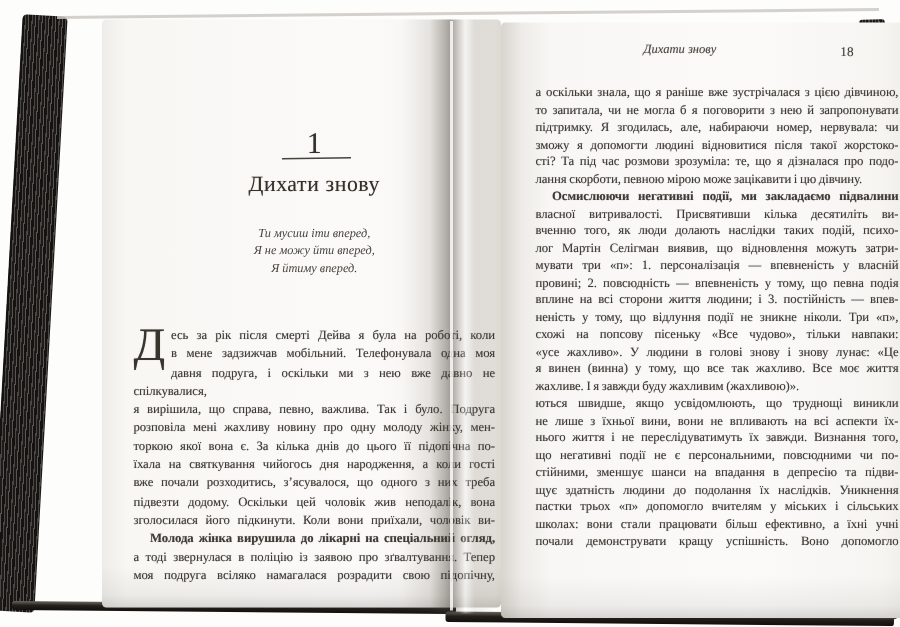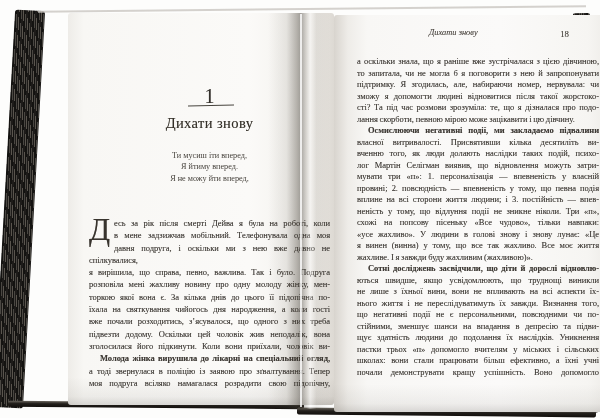--- a/index.html
+++ b/index.html
@@ -61,21 +61,21 @@
     position:absolute;left:21px;width:241px;top:72px;
     text-align:center;font-size:20px;color:#33302b;
   }
   .lp-rule{position:absolute;left:120px;top:92px;width:46px;height:1.4px;background:#47443e;transform:rotate(-1deg);}
   .lp-title{
     position:absolute;left:21px;width:241px;top:102px;margin:0;
     text-align:center;font-size:14.5px;font-weight:400;letter-spacing:.4px;color:#343028;
   }
   .lp-epigraph{
     position:absolute;left:21px;width:241px;top:137px;
-    text-align:center;font-size:8.2px;color:#46423c;
+    text-align:center;font-style:italic;font-size:8.2px;color:#46423c;
   }
   .lp-epigraph .eline{line-height:11.4px;}
   .lp-epigraph .attribution{line-height:11.6px;font-variant:small-caps;letter-spacing:.4px;}
   .body{position:absolute;font-size:8.5px;word-spacing:-0.3px;letter-spacing:-0.05px;}
   .lp-body{left:21px;width:241px;top:204px;}
   .rp-body{left:23px;width:242px;top:41px;}
   .lp-body .bline{line-height:12.3px;}
   .rp-body .bline{line-height:11.5px;}
   .bline{text-align:justify;text-align-last:justify;}
   .bline.lastline{text-align-last:left;}
@@ -106,22 +106,22 @@
   <div class="edge-bottom-right"></div>
   <div class="edge-top-line"></div>
 
   <div class="page page-left">
     <div class="lp-chapter-num ink">1</div>
     <div class="lp-rule"></div>
     <h1 class="lp-title ink">Дихати знову</h1>
     <div class="lp-epigraph">
       <div id="epigraph-lines">
           <div class="eline">Ти мусиш іти вперед,</div>
+          <div class="eline">Я не можу йти вперед,</div>
           <div class="eline">Я йтиму вперед.</div>
-          <div class="eline">Я не можу йти вперед,</div>
         </div>
     </div>
     <div class="body lp-body ink" id="left-body">
         <div class="para">
           <span class="dropcap">Д</span>
           <div class="bline">есь за рік після смерті Дейва я була на роботі, коли</div>
           <div class="bline">в мене задзижчав мобільний. Телефонувала одна моя</div>
           <div class="bline">давня подруга, і оскільки ми з нею вже давно не спілкувалися,</div>
           <div class="bline">я вирішила, що справа, певно, важлива. Так і було. Подруга</div>
           <div class="bline">розповіла мені жахливу новину про одну молоду жінку, мен-</div>
@@ -161,21 +161,20 @@
           <div class="bline">мувати три «п»: 1. персоналізація — впевненість у власній</div>
           <div class="bline">провині; 2. повсюдність — впевненість у тому, що певна подія</div>
           <div class="bline">вплине на всі сторони життя людини; і 3. постійність — впев-</div>
           <div class="bline">неність у тому, що відлуння події не зникне ніколи. Три «п»,</div>
           <div class="bline">схожі на попсову пісеньку «Все чудово», тільки навпаки:</div>
           <div class="bline">«усе жахливо». У людини в голові знову і знову лунає: «Це</div>
           <div class="bline">я винен (винна) у тому, що все так жахливо. Все моє життя</div>
           <div class="bline lastline">жахливе. І я завжди буду жахливим (жахливою)».</div>
         </div>
         <div class="para">
-          <div class="bline indent">Сотні досліджень засвідчили, що діти й дорослі відновлю-</div>
           <div class="bline">ються швидше, якщо усвідомлюють, що труднощі виникли</div>
           <div class="bline">не лише з їхньої вини, вони не впливають на всі аспекти їх-</div>
           <div class="bline">нього життя і не переслідуватимуть їх завжди. Визнання того,</div>
           <div class="bline">що негативні події не є персональними, повсюдними чи по-</div>
           <div class="bline">стійними, зменшує шанси на впадання в депресію та підви-</div>
           <div class="bline">щує здатність людини до подолання їх наслідків. Уникнення</div>
           <div class="bline">пастки трьох «п» допомогло вчителям у міських і сільських</div>
           <div class="bline">школах: вони стали працювати більш ефективно, а їхні учні</div>
           <div class="bline">почали демонструвати кращу успішність. Воно допомогло</div>
         </div>

